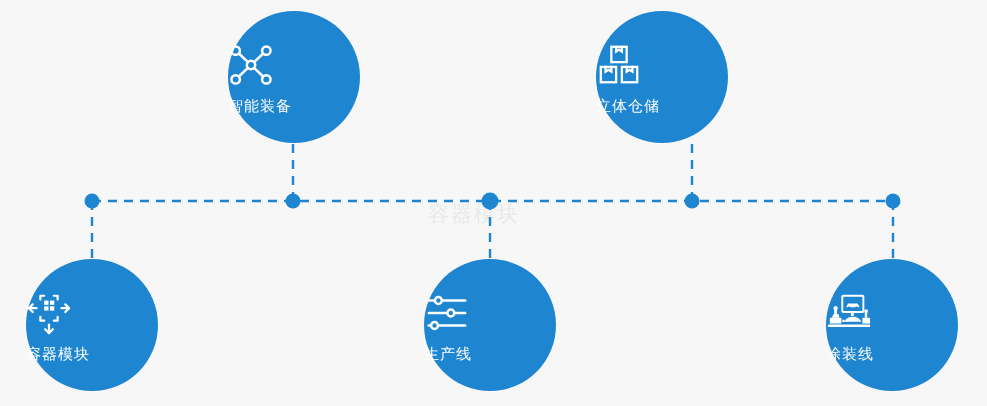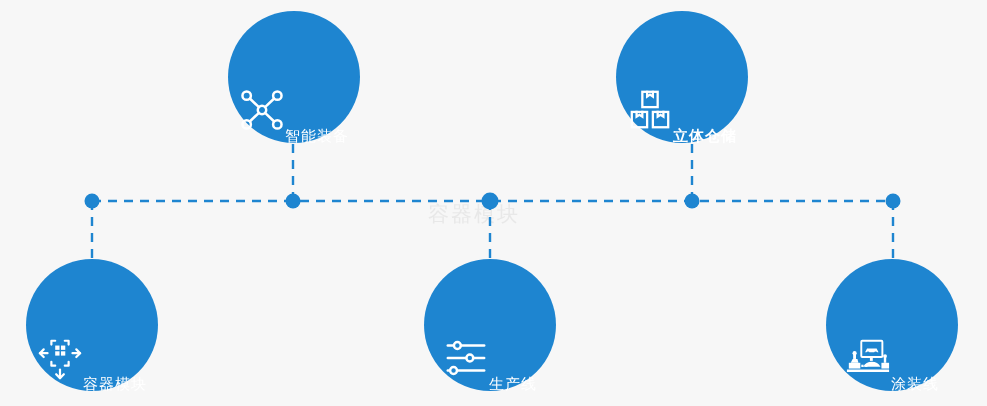--- a/index.html
+++ b/index.html
@@ -40,43 +40,43 @@
     top: 0;
     width: 987px;
     height: 406px;
   }
   
   .node {
     position: absolute;
     border-radius: 50%;
     background: #1e85d0;
     display: flex;
-    flex-direction: row;
-    align-items: flex-end;
+    flex-direction: column;
+    align-items: flex-start;
     justify-content: center;
     box-sizing: border-box;
   }
   .node.top   { width: 132px; height: 132px; }
   .node.bottom{ width: 132px; height: 132px; }
   .node-icon {
     width: 46px;
     height: 46px;
     display: block;
     margin-bottom: 10px;
   }
   .node-label {
     color: #ffffff;
     font-size: 15px;
     letter-spacing: 1px;
     white-space: nowrap;
     line-height: 1;
   }
   
   #node-intelligent-equipment { left: 228px; top: 11px; }
-  #node-stereoscopic-storage  { left: 616px; top: 11px; font-weight: bold; }
+  #node-stereoscopic-storage  { left: 596px; top: 11px; }
   #node-logistics-sorting     { left: 26px;  top: 259px; }
   #node-production-line       { left: 424px; top: 259px; }
   #node-painting-line         { left: 826px; top: 259px; }
 </style>
 </head>
 <body>
 
 <div id="diagram-root">
 
   <div class="watermark">容器模块</div>

